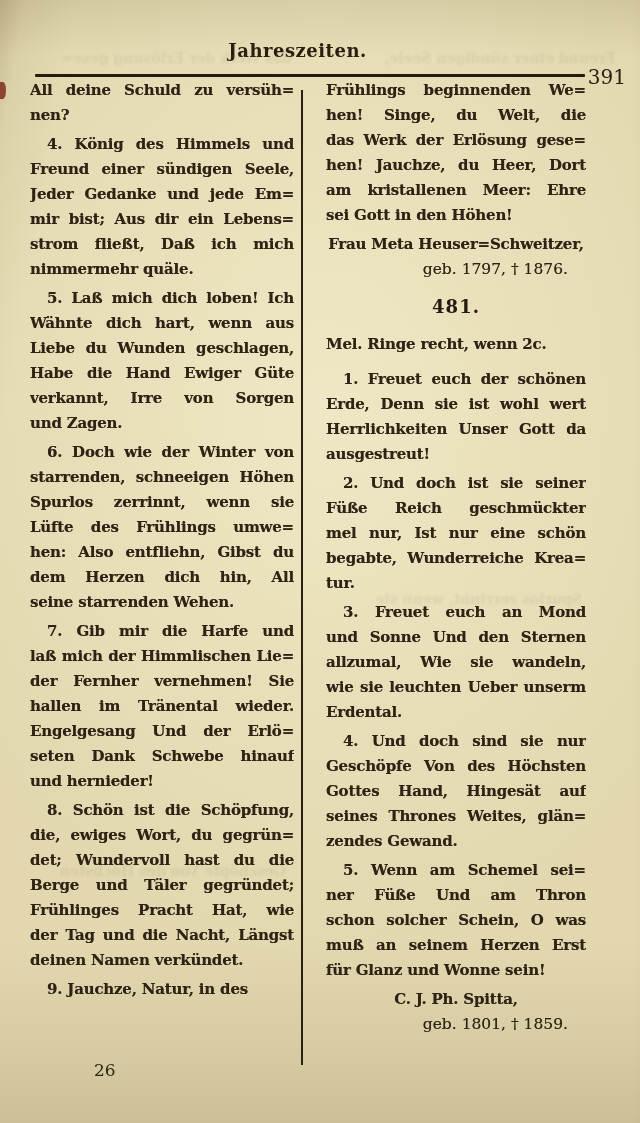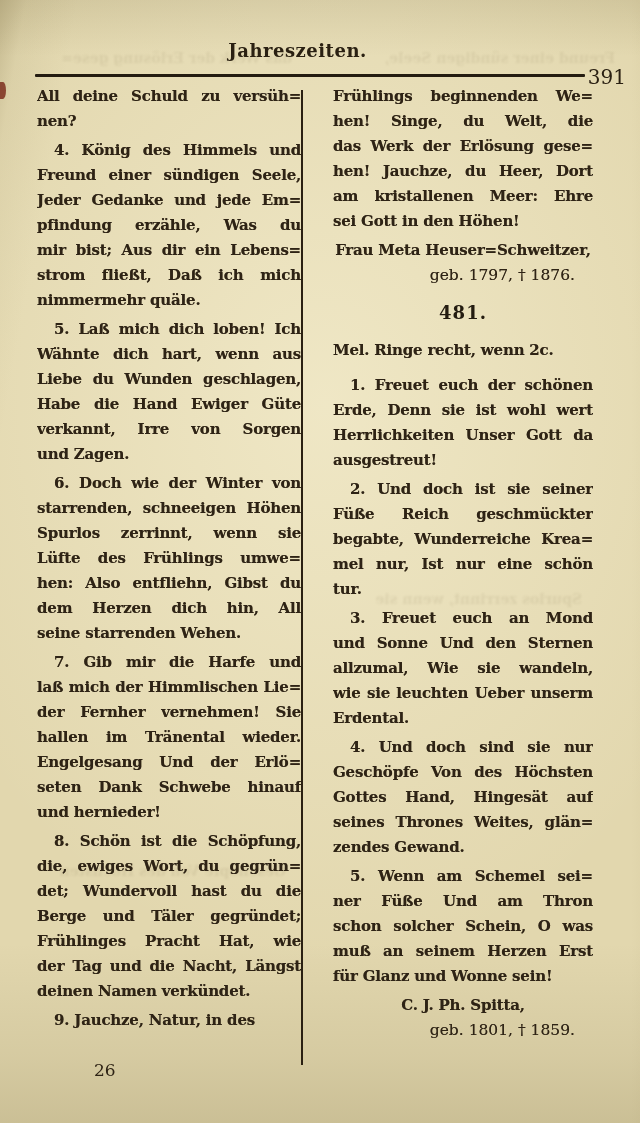--- a/index.html
+++ b/index.html
@@ -28,21 +28,21 @@
     font-size:20px;font-weight:normal;color:#2a2012;margin-top:24px;
   }
   .header-rule{
     position:absolute;left:35px;top:74px;width:550px;height:3px;
     background:#241c10;border-radius:1px;
   }
   .column-divider{
     position:absolute;left:301px;top:90px;width:2px;height:975px;
     background:#2a2012;
   }
-  .col{position:absolute;top:84px;margin-left:7px;}
+  .col{position:absolute;top:78px;}
   .col-left{left:30px;width:264px;}
   .col-right{left:326px;width:260px;}
   .block{margin-top:4px;}
   .block:first-child{margin-top:0;}
   .melody + .verse{margin-top:10px;}
   .line{
     height:25px;line-height:25px;overflow:hidden;
     font-size:15px;font-weight:bold;letter-spacing:-0.2px;
     text-align:justify;text-align-last:justify;
     color:#2e2315;
@@ -94,21 +94,20 @@
 
   <div class="col col-left" id="col-left">
       <div class="block continuation">
         <div class="line">All deine Schuld zu versüh=</div>
         <div class="line end">nen?</div>
       </div>
       <div class="block verse">
         <div class="line indent">4. König des Himmels und</div>
         <div class="line">Freund einer sündigen Seele,</div>
         <div class="line">Jeder Gedanke und jede Em=</div>
-        <div class="line">pfindung erzähle, Was du</div>
         <div class="line">mir bist; Aus dir ein Lebens=</div>
         <div class="line">strom fließt, Daß ich mich</div>
         <div class="line end">nimmermehr quäle.</div>
       </div>
       <div class="block verse">
         <div class="line indent">5. Laß mich dich loben! Ich</div>
         <div class="line">Wähnte dich hart, wenn aus</div>
         <div class="line">Liebe du Wunden geschlagen,</div>
         <div class="line">Habe die Hand Ewiger Güte</div>
         <div class="line">verkannt, Irre von Sorgen</div>
@@ -164,22 +163,22 @@
       </div>
       <div class="block verse">
         <div class="line indent">1. Freuet euch der schönen</div>
         <div class="line">Erde, Denn sie ist wohl wert</div>
         <div class="line">Herrlichkeiten Unser Gott da</div>
         <div class="line end">ausgestreut!</div>
       </div>
       <div class="block verse">
         <div class="line indent">2. Und doch ist sie seiner</div>
         <div class="line">Füße Reich geschmückter Sche=</div>
+        <div class="line">mel nur, Ist nur eine schön</div>
         <div class="line">begabte, Wunderreiche Krea=</div>
-        <div class="line">mel nur, Ist nur eine schön</div>
         <div class="line end">tur.</div>
       </div>
       <div class="block verse">
         <div class="line indent">3. Freuet euch an Mond</div>
         <div class="line">und Sonne Und den Sternen</div>
         <div class="line">allzumal, Wie sie wandeln,</div>
         <div class="line">wie sie leuchten Ueber unserm</div>
         <div class="line end">Erdental.</div>
       </div>
       <div class="block verse">

